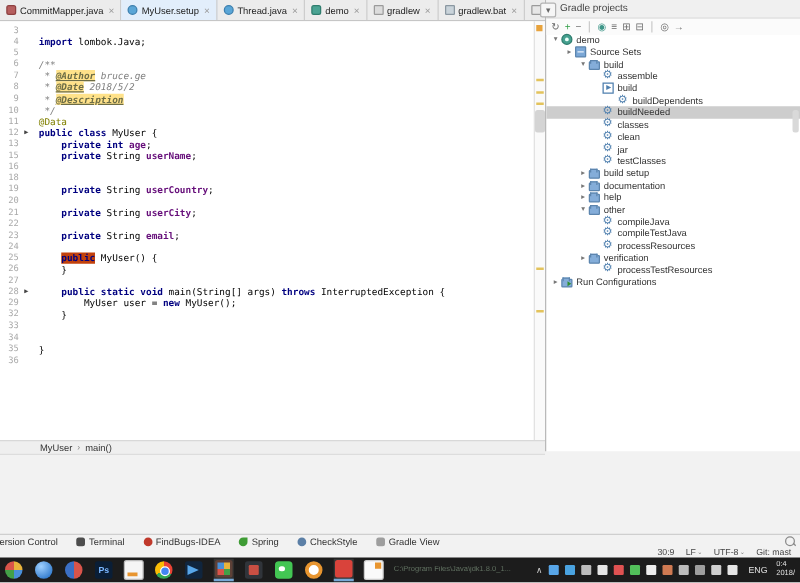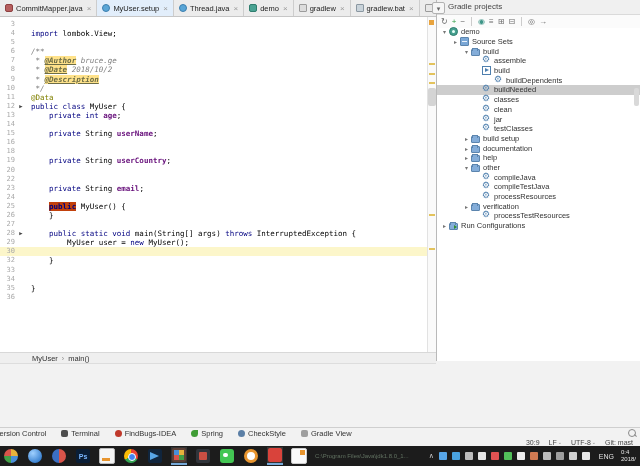--- a/index.html
+++ b/index.html
@@ -25,21 +25,21 @@
 
   
   .editor{position:absolute;left:0;top:17px;width:427px;height:336px;background:#ffffff;
           font-family:"DejaVu Sans Mono","Liberation Mono",monospace;font-size:7.5px;color:#000;
           padding-top:3px;box-sizing:border-box;overflow:hidden}
   .line{height:9.1px;line-height:9.1px;display:flex;white-space:pre}
   .num{width:15px;text-align:right;color:#a9a9a9;flex:0 0 auto;font-size:7px}
   .fold{width:12px;text-align:center;color:#444;flex:0 0 auto;font-size:5.5px}
   .code{padding-left:4px}
   .caret-line{background:#fcf6ca}
-  .kw{color:#000080;font-weight:normal}
+  .kw{color:#000080;font-weight:bold}
   .kwhl{color:#000080;font-weight:bold;background:#c2410c}
   .cm{color:#808080;font-style:italic}
   .tag{color:#6d6d46;font-style:italic;font-weight:bold;text-decoration:underline;background:#ffe28a}
   .ann{color:#808000}
   .fld{color:#660e7a;font-weight:bold}
   .pl{color:#000}
 
   
   .stripe{position:absolute;left:427px;top:17px;width:9px;height:336px;background:#fafafa;
           border-left:1px solid #e2e2e2;box-sizing:border-box}
@@ -175,45 +175,44 @@
     </div>
     <div class="tab">
       <span class="tab-icon ti-prop"></span>
       <span class="tab-label">gradle-wrapper.properties</span>
     </div>
   </div>
 <div class="overflow-btn">▾</div>
 
 <div class="editor">
     <div class="line"><span class="num">3</span><span class="fold"></span><span class="code"></span></div>
-    <div class="line"><span class="num">4</span><span class="fold"></span><span class="code"><span class="kw">import</span><span class="pl"> lombok.View;</span></span></div>
+    <div class="line"><span class="num">4</span><span class="fold"></span><span class="code"><span class="kw">import</span><span class="pl"> lombok.Java;</span></span></div>
     <div class="line"><span class="num">5</span><span class="fold"></span><span class="code"></span></div>
     <div class="line"><span class="num">6</span><span class="fold"></span><span class="code"><span class="cm">/**</span></span></div>
     <div class="line"><span class="num">7</span><span class="fold"></span><span class="code"><span class="cm"> * </span><span class="tag">@Author</span><span class="cm"> bruce.ge</span></span></div>
-    <div class="line"><span class="num">8</span><span class="fold"></span><span class="code"><span class="cm"> * </span><span class="tag">@Date</span><span class="cm"> 2018/10/2</span></span></div>
+    <div class="line"><span class="num">8</span><span class="fold"></span><span class="code"><span class="cm"> * </span><span class="tag">@Date</span><span class="cm"> 2018/5/2</span></span></div>
     <div class="line"><span class="num">9</span><span class="fold"></span><span class="code"><span class="cm"> * </span><span class="tag">@Description</span></span></div>
     <div class="line"><span class="num">10</span><span class="fold"></span><span class="code"><span class="cm"> */</span></span></div>
     <div class="line"><span class="num">11</span><span class="fold"></span><span class="code"><span class="ann">@Data</span></span></div>
     <div class="line"><span class="num">12</span><span class="fold">▶</span><span class="code"><span class="kw">public class</span><span class="pl"> MyUser {</span></span></div>
     <div class="line"><span class="num">13</span><span class="fold"></span><span class="code"><span class="pl">    </span><span class="kw">private int</span><span class="pl"> </span><span class="fld">age</span><span class="pl">;</span></span></div>
-    <div class="line"><span class="num">14</span><span class="fold"></span><span class="code"></span></div>
     <div class="line"><span class="num">15</span><span class="fold"></span><span class="code"><span class="pl">    </span><span class="kw">private</span><span class="pl"> String </span><span class="fld">userName</span><span class="pl">;</span></span></div>
     <div class="line"><span class="num">16</span><span class="fold"></span><span class="code"></span></div>
     <div class="line"><span class="num">18</span><span class="fold"></span><span class="code"></span></div>
     <div class="line"><span class="num">19</span><span class="fold"></span><span class="code"><span class="pl">    </span><span class="kw">private</span><span class="pl"> String </span><span class="fld">userCountry</span><span class="pl">;</span></span></div>
     <div class="line"><span class="num">20</span><span class="fold"></span><span class="code"></span></div>
+    <div class="line"><span class="num">21</span><span class="fold"></span><span class="code"><span class="pl">    </span><span class="kw">private</span><span class="pl"> String </span><span class="fld">userCity</span><span class="pl">;</span></span></div>
     <div class="line"><span class="num">22</span><span class="fold"></span><span class="code"></span></div>
     <div class="line"><span class="num">23</span><span class="fold"></span><span class="code"><span class="pl">    </span><span class="kw">private</span><span class="pl"> String </span><span class="fld">email</span><span class="pl">;</span></span></div>
     <div class="line"><span class="num">24</span><span class="fold"></span><span class="code"></span></div>
     <div class="line"><span class="num">25</span><span class="fold"></span><span class="code"><span class="pl">    </span><span class="kwhl">public</span><span class="pl"> MyUser() {</span></span></div>
     <div class="line"><span class="num">26</span><span class="fold"></span><span class="code"><span class="pl">    }</span></span></div>
     <div class="line"><span class="num">27</span><span class="fold"></span><span class="code"></span></div>
     <div class="line"><span class="num">28</span><span class="fold">▶</span><span class="code"><span class="pl">    </span><span class="kw">public static void</span><span class="pl"> main(String[] args) </span><span class="kw">throws</span><span class="pl"> InterruptedException {</span></span></div>
     <div class="line"><span class="num">29</span><span class="fold"></span><span class="code"><span class="pl">        MyUser user = </span><span class="kw">new</span><span class="pl"> MyUser();</span></span></div>
-    <div class="line caret-line"><span class="num">30</span><span class="fold"></span><span class="code"></span></div>
     <div class="line"><span class="num">32</span><span class="fold"></span><span class="code"><span class="pl">    }</span></span></div>
     <div class="line"><span class="num">33</span><span class="fold"></span><span class="code"></span></div>
     <div class="line"><span class="num">34</span><span class="fold"></span><span class="code"></span></div>
     <div class="line"><span class="num">35</span><span class="fold"></span><span class="code"><span class="pl">}</span></span></div>
     <div class="line"><span class="num">36</span><span class="fold"></span><span class="code"></span></div>
   </div>
 <div class="stripe"></div>
 <div class="swarn"></div>
 <div class="smark" style="top:63px"></div>
 <div class="smark" style="top:73px"></div>

